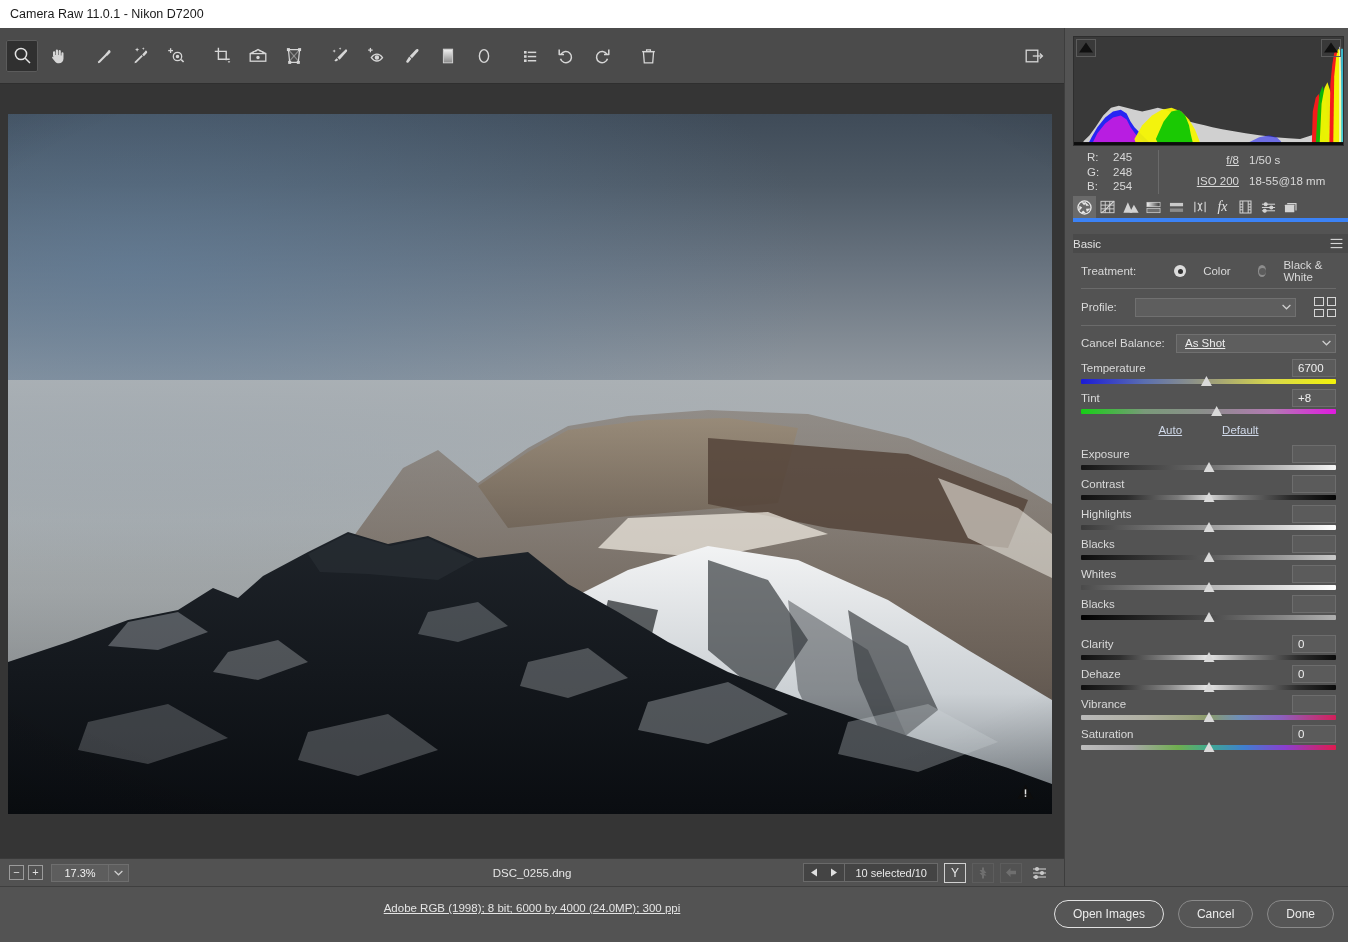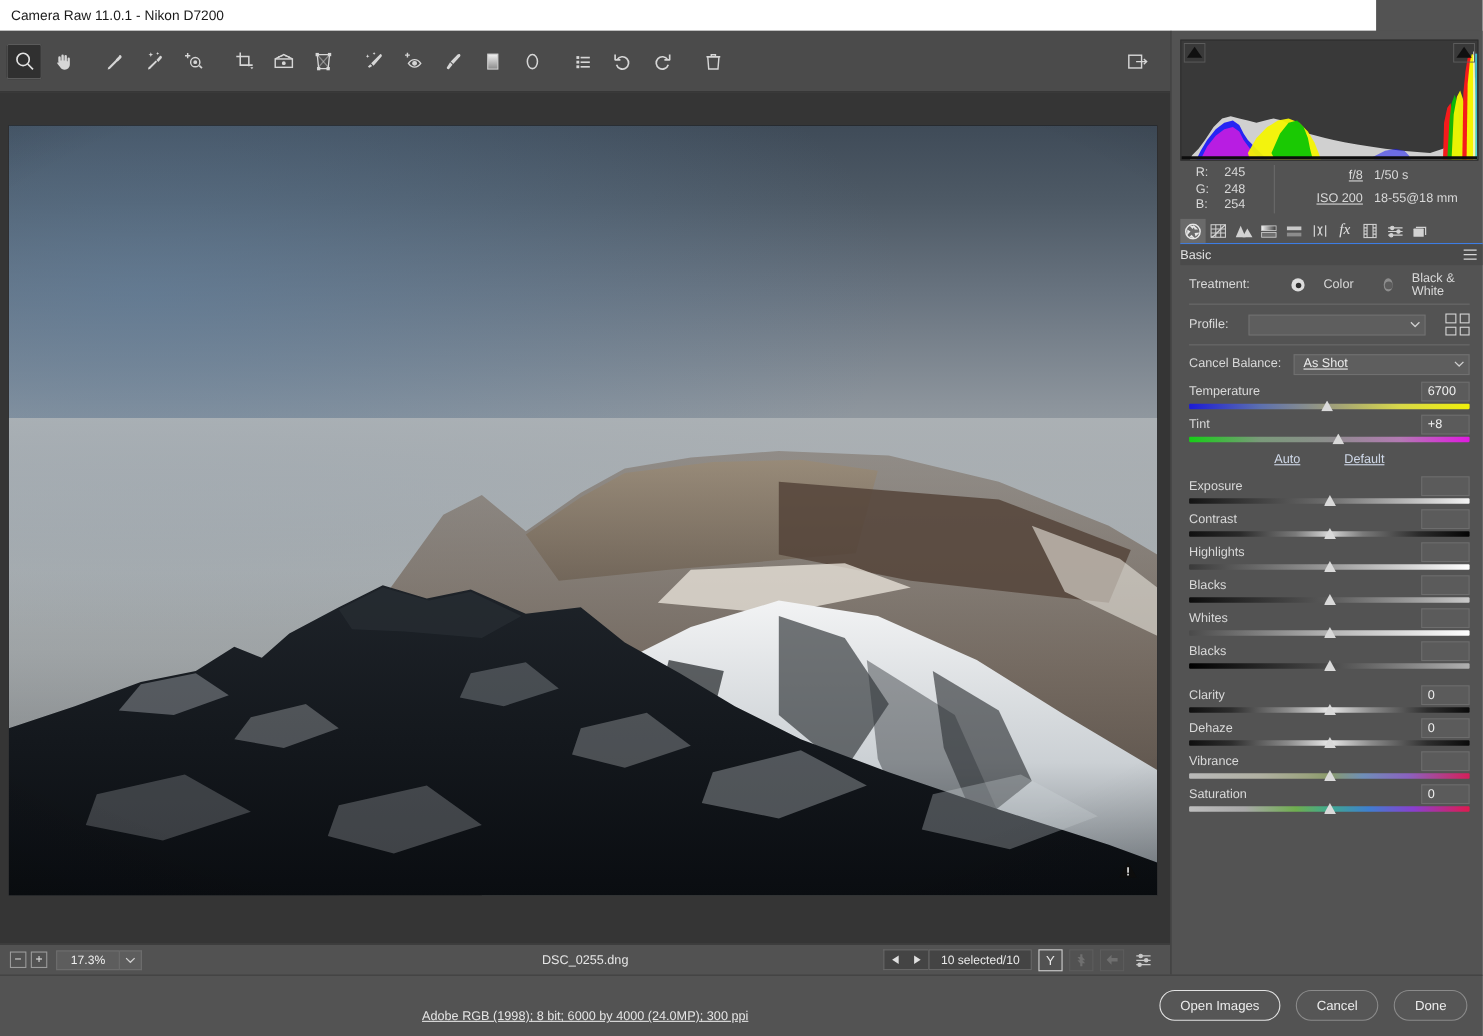--- a/index.html
+++ b/index.html
@@ -6,21 +6,21 @@
   html, body {
     width: 1348px; height: 942px;
     background: #ffffff;
     font-family: "Liberation Sans", sans-serif;
     overflow: hidden;
   }
   #app { position: relative; width: 1348px; height: 942px; background: #535353; }
 
   
   .titlebar {
-    position: absolute; left: 0; top: 0; width: 1251px; height: 28px;
+    position: absolute; left: 0; top: 0; width: 1348px; height: 28px;
     background: #ffffff; color: #1a1a1a;
     font-size: 12.5px; display: flex; align-items: center; padding-left: 10px;
   }
 
   
   .toolbar {
     position: absolute; left: 0; top: 28px; width: 1064px; height: 56px;
     background: #4b4b4b; border-bottom: 1px solid #2f2f2f;
     display: flex; align-items: center; padding-left: 4px;
   }
@@ -128,22 +128,22 @@
   .rgb-block { width: 86px; padding-left: 14px; border-right: 1px solid #6a6a6a; }
   .rgb-line { display: flex; line-height: 14.6px; }
   .rgb-label { width: 26px; }
   .rgb-val { }
   .exif-block { flex: 1; padding-left: 24px; }
   .exif-line { display: flex; line-height: 21px; }
   .exif-a { width: 66px; text-align: right; padding-right: 10px; text-decoration: underline; }
   .exif-b { }
 
   .tabs {
-    margin: 4px 0 0 8px; height: 24px; display: flex; align-items: flex-end;
-    border-bottom: 1px solid #3b82f6;
+    margin: 4px 0 12px 8px; height: 24px; display: flex; align-items: flex-end;
+    border-bottom: 4px solid #3b82f6;
   }
   .tab {
     width: 23px; height: 22px; display: flex; align-items: center; justify-content: center;
     color: #d2d2d2; cursor: pointer;
   }
   .tab.active { background: #6a6a6a; }
 
   .panel-title {
     margin: 0 0 0 8px; height: 19px; background: #4a4a4a;
     display: flex; align-items: center; justify-content: flex-start;
@@ -210,21 +210,21 @@
   .link { color: #cfd8e8; font-size: 11.5px; text-decoration: underline; cursor: pointer; }
 
   .grp-gap { height: 8px; }
 
   
   .footer {
     position: absolute; left: 0; top: 886px; width: 1348px; height: 56px;
     background: #535353; border-top: 1px solid #3f3f3f;
   }
   .workflow-link {
-    position: absolute; left: 0; width: 1064px; top: 31px; text-align: center;
+    position: absolute; left: 0; width: 1064px; top: 15px; text-align: center;
     color: #e4e4e4; font-size: 11.5px; text-decoration: underline; cursor: pointer;
   }
   .btns { position: absolute; right: 14px; top: 13px; display: flex; gap: 14px; }
   .btn {
     height: 28px; border-radius: 14px; border: 1px solid #8a8a8a;
     background: #565656; color: #ececec; font-size: 12px;
     display: flex; align-items: center; justify-content: center; padding: 0 18px; cursor: pointer;
   }
   .btn.primary { border-color: #e2e2e2; }
 </style>

